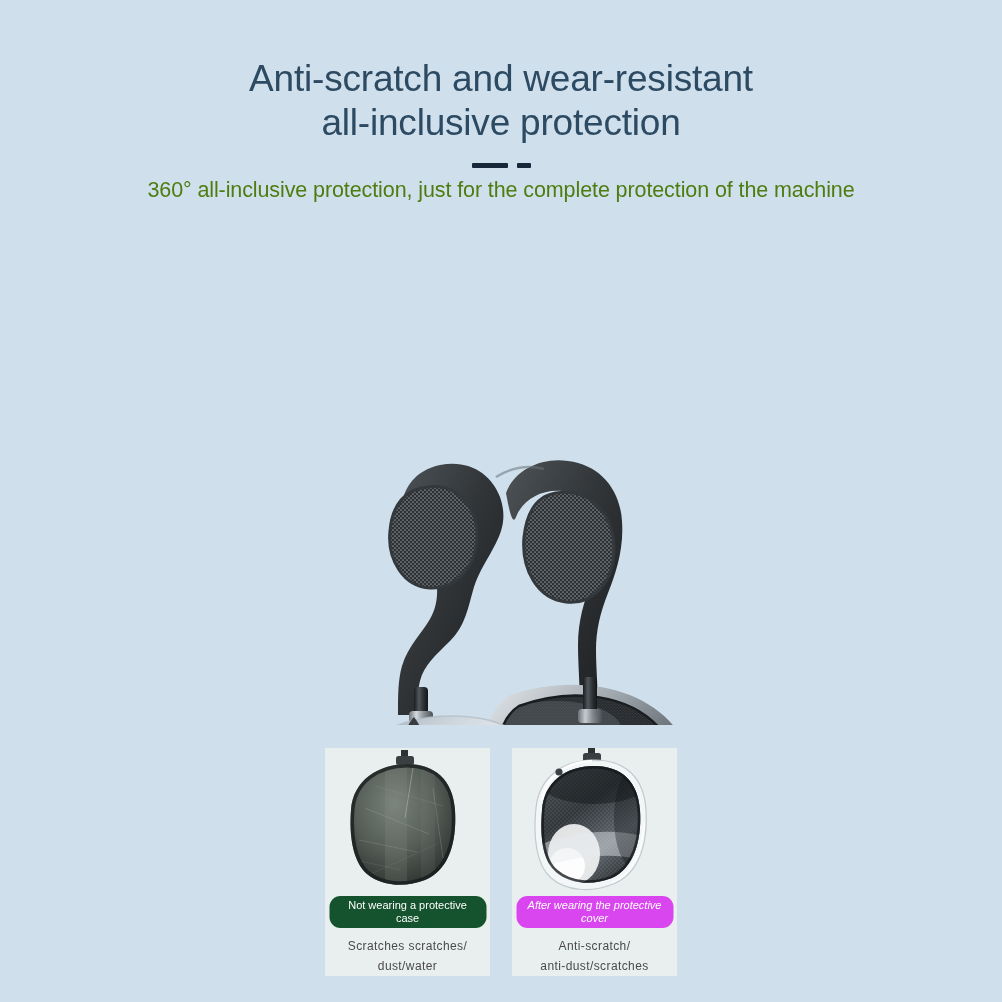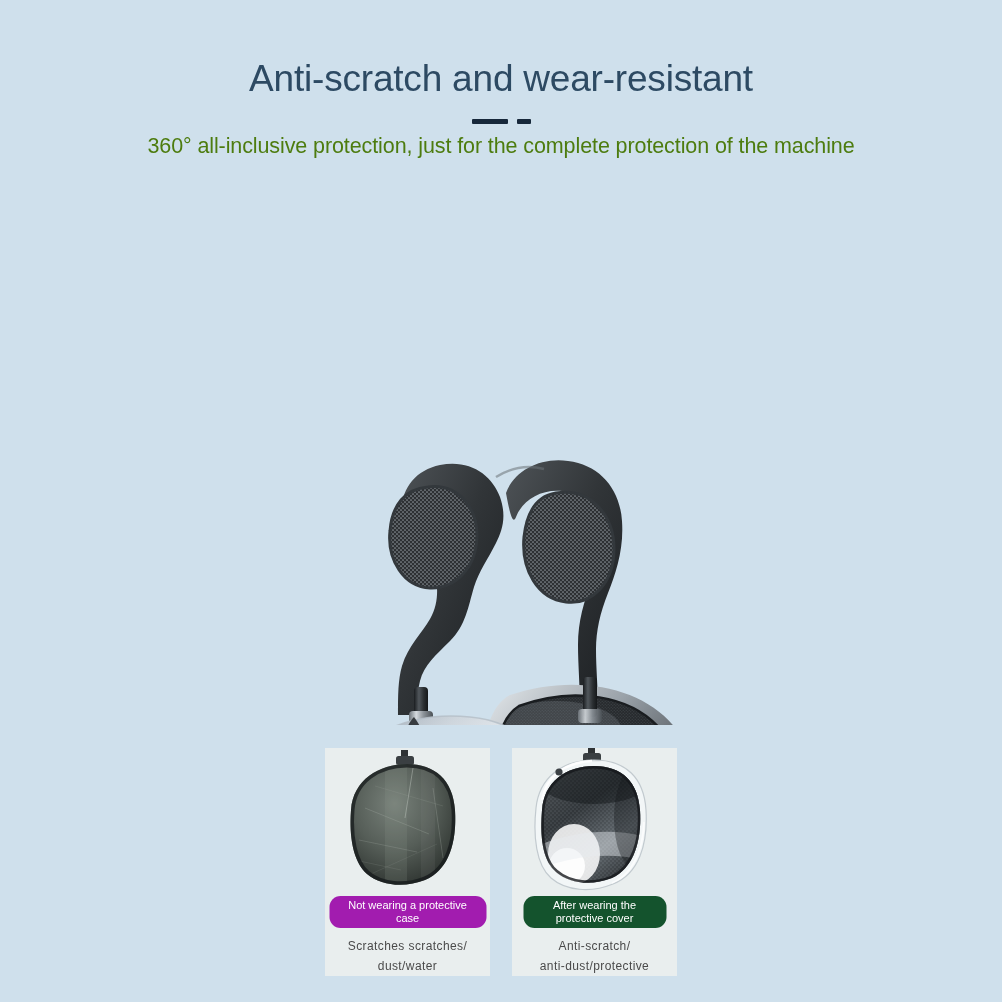--- a/index.html
+++ b/index.html
@@ -102,22 +102,22 @@
     box-sizing: border-box;
     padding: 3px 9px;
     border-radius: 11px;
     color: #ffffff;
     font-size: 11px;
     line-height: 13px;
     text-align: center;
     font-weight: 400;
     white-space: normal;
   }
-  .badge.grey { background: #a21caf; width: 157px; text-align: center; }
-  .badge.blue { background: #14532d; width: 143px; }
+  .badge.grey { background: #14532d; width: 157px; text-align: center; }
+  .badge.blue { background: #d946ef; width: 157px; font-style: italic; }
 
   .panel-caption {
     position: absolute;
     left: 0;
     top: 188px;
     width: 165px;
     text-align: center;
     color: #4a4a4a;
     font-size: 12px;
     line-height: 20px;
@@ -126,20 +126,21 @@
     white-space: pre-line;
   }
 </style>
 </head>
 <body>
 
 <div id="header">
 
   <div id="title-block">
     <span class="title-line">Anti-scratch and wear-resistant</span>
+    <span class="title-line">all-inclusive protection</span>
   </div>
 
   <div id="divider">
     <span class="dash-long"></span>
     <span class="dash-short"></span>
   </div>
 
   <div id="subtitle">360° all-inclusive protection, just for the complete protection of the machine</div>
 </div>
 
@@ -395,15 +396,15 @@
         </g>
 
         <path d="M 30 52 C 34 28 54 14 80 13" fill="none" stroke="#ffffff" stroke-width="2.4" opacity="0.9"></path>
         <path d="M 132 74 C 131 106 118 128 100 135" fill="none" stroke="#ffffff" stroke-width="1.8" opacity="0.7"></path>
 
         <circle cx="47" cy="24" r="3.6" fill="#3c4145"></circle>
       </svg>
     </div>
     <div class="badge blue">After wearing the protective cover</div>
     <div class="panel-caption">Anti-scratch/
-anti-dust/protective</div>
+anti-dust/scratches</div>
   </div>
 </div>
 
 </body></html>

